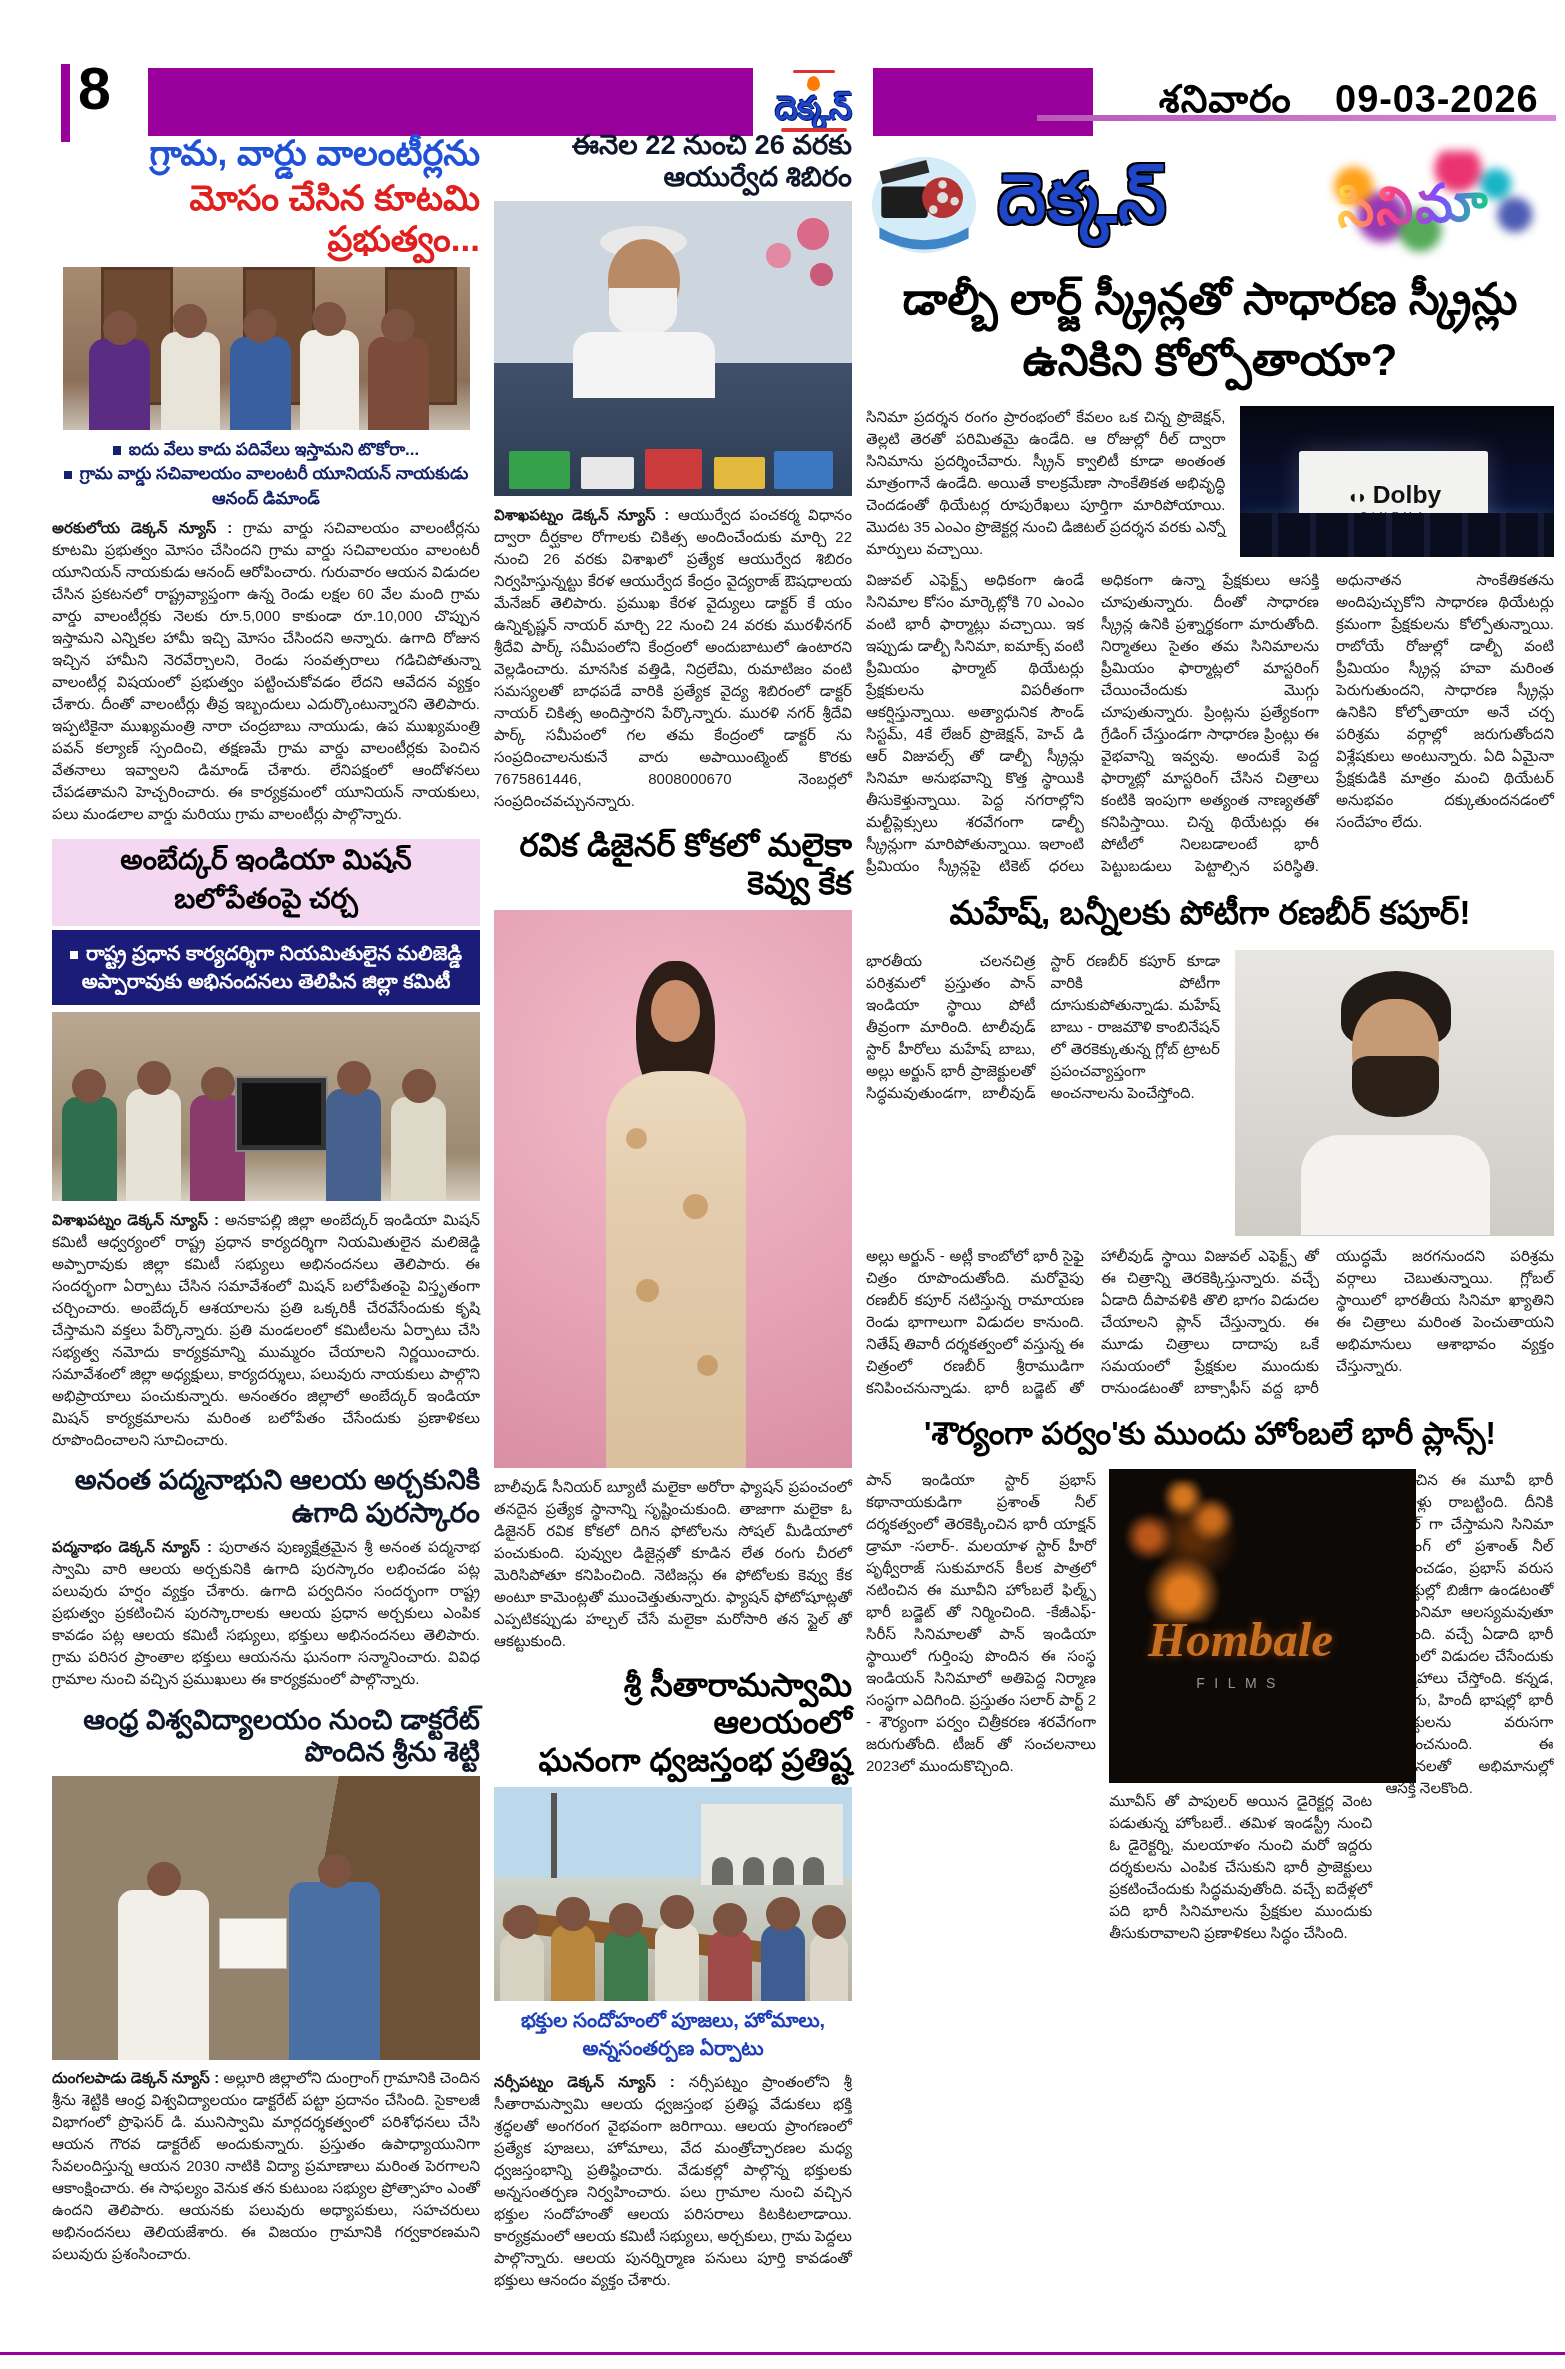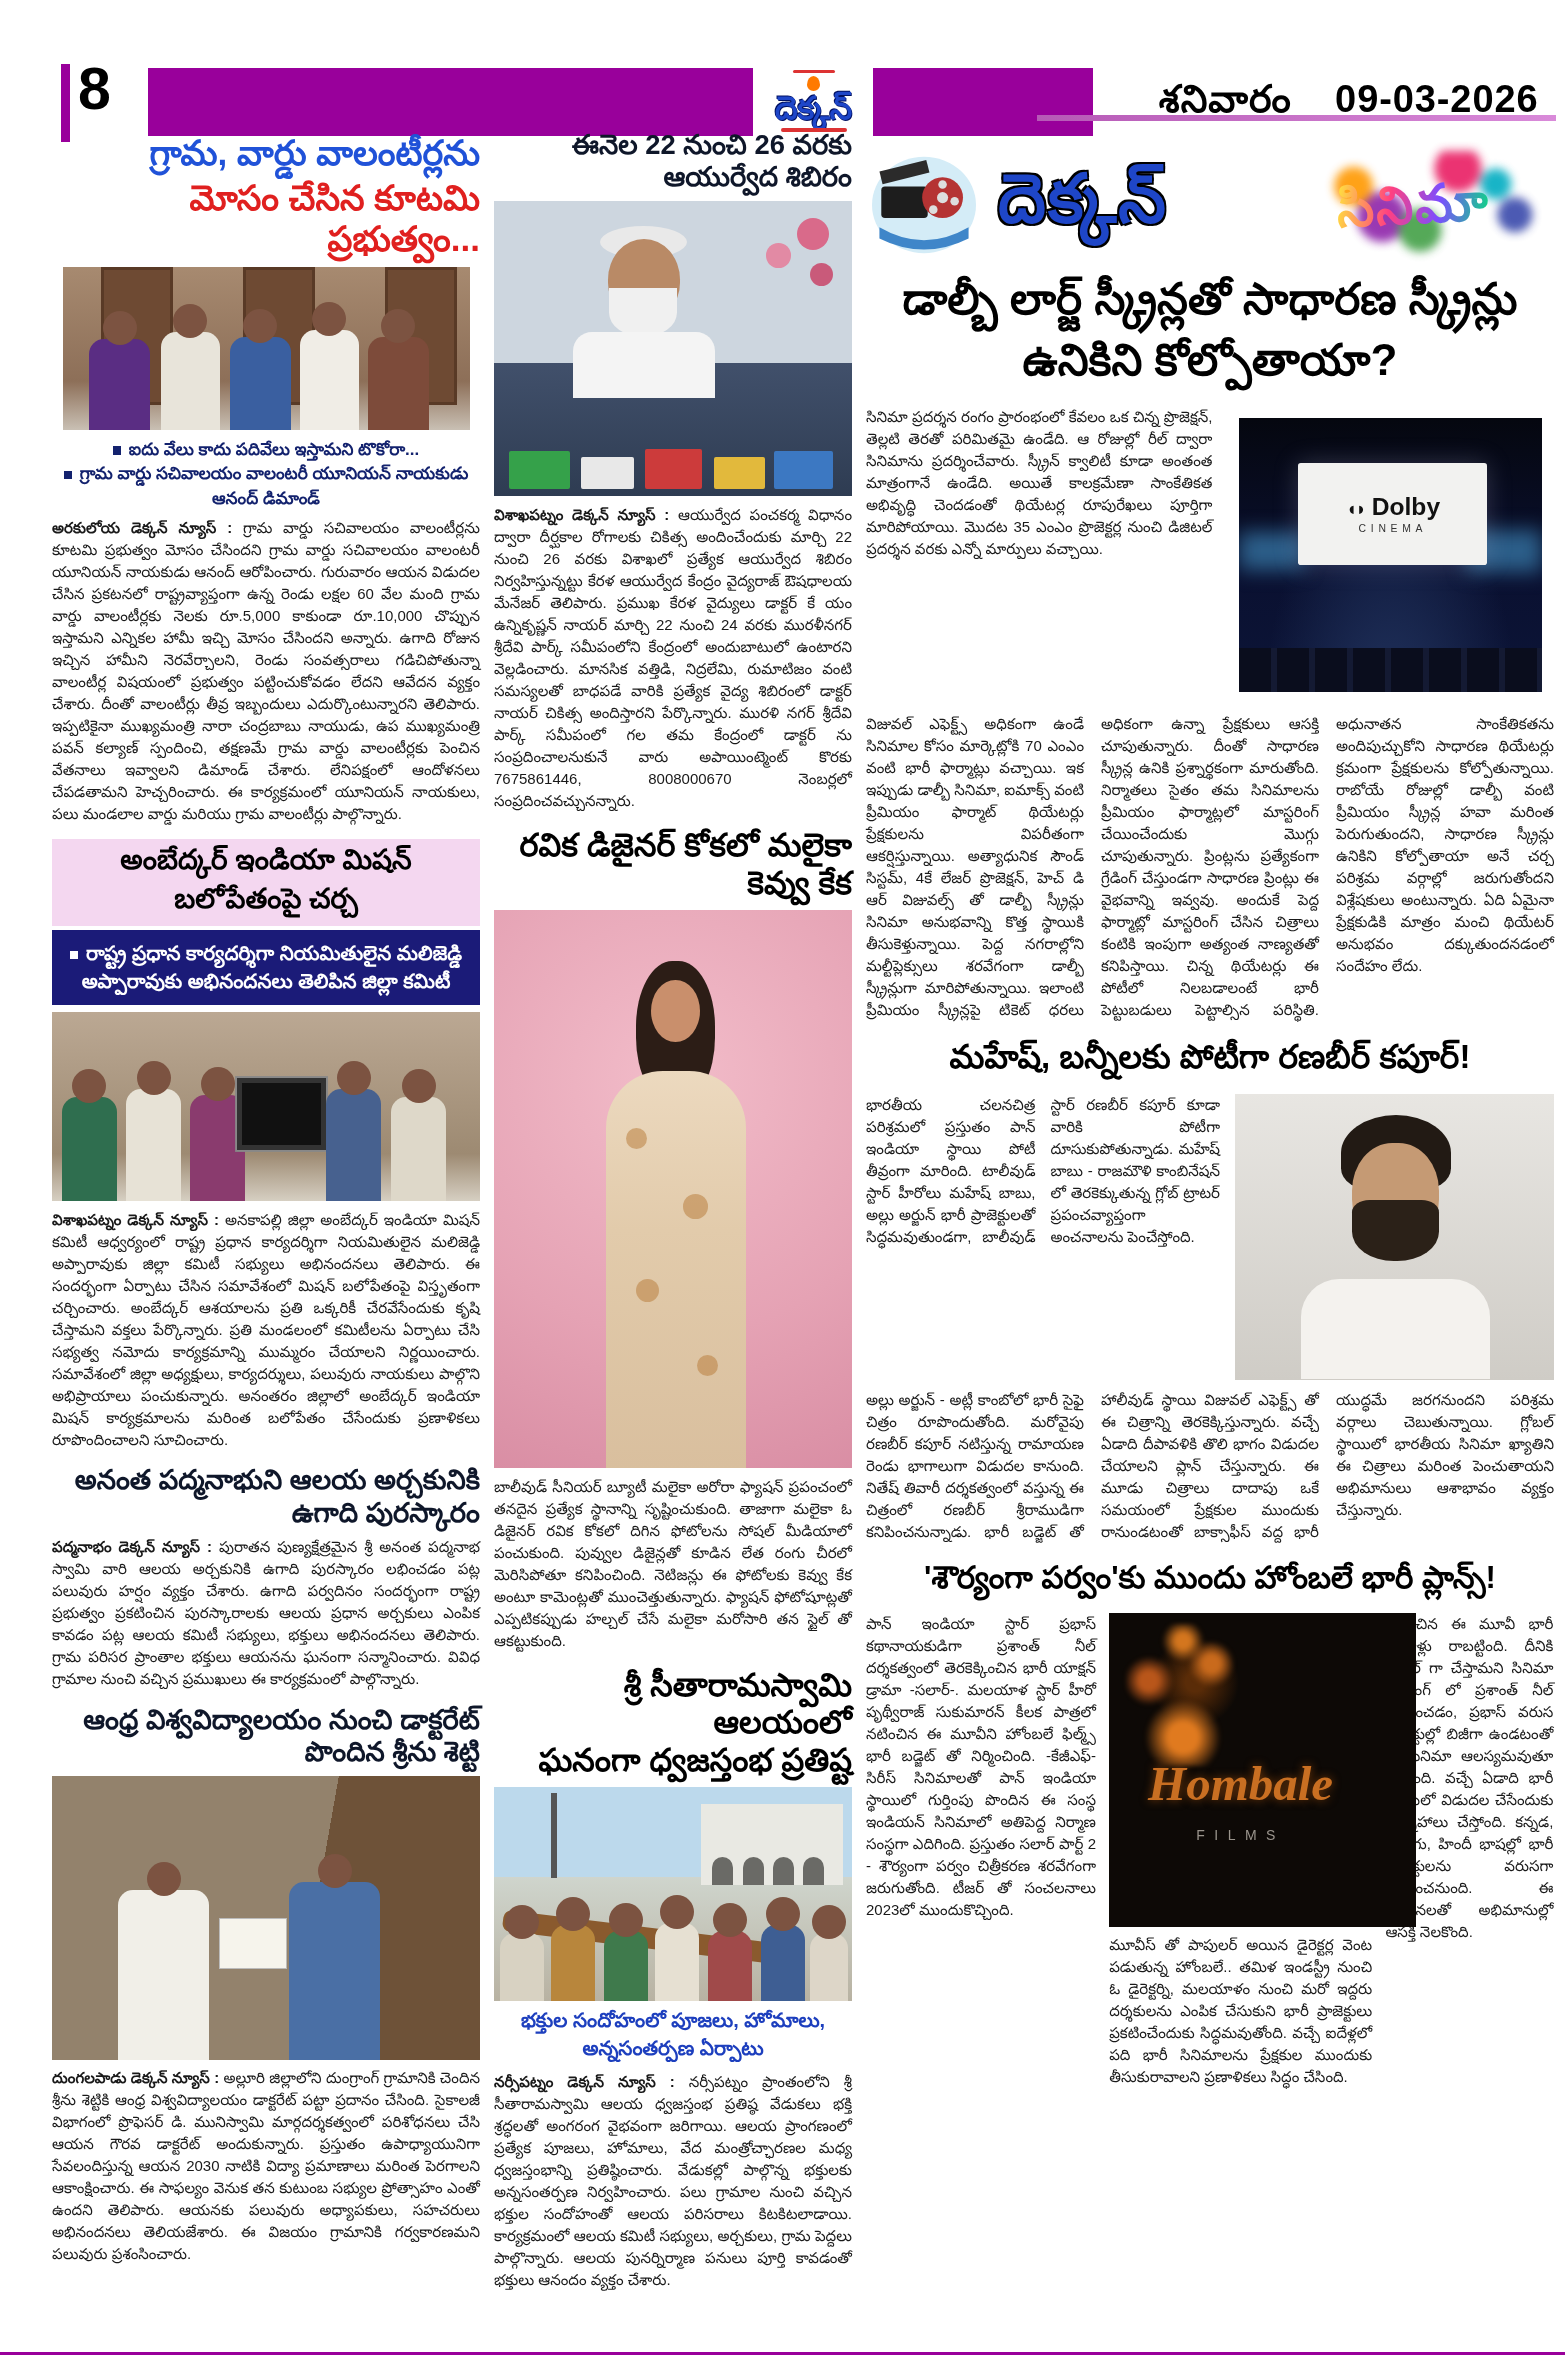--- a/index.html
+++ b/index.html
@@ -90,21 +90,21 @@
   .cb-cinima{position:absolute;left:471px;top:23px;font-size:53px;font-weight:bold;
              background:linear-gradient(100deg,#ffeb3b,#ff4081 35%,#7c4dff 65%,#00e676);
              -webkit-background-clip:text;background-clip:text;color:transparent;
              text-shadow:none;letter-spacing:1.9px;transform:rotate(-3deg);}
   .cine-hl{font-weight:bold;color:#000;text-align:center;}
   .cine-hl.h1{font-size:44px;margin:1.9px 0 9.5px 0;}
   .cine-hl.h2{font-size:33px;margin:17px 0 9.5px 0;}
   .cine-hl.h3{font-size:31px;margin:17px 0 9.5px 0;}
   .dolby-row{display:flex;gap:15px;}
   .dolby-row .txt{width:366px;}
-  .photo-dolby{width:307px;height:274px;margin:12px;background:
+  .photo-dolby{width:307px;height:151px;margin:0;background:
      radial-gradient(ellipse at 50% 115%,#1b2a52 20%,transparent 60%),
      linear-gradient(#05070f,#0a1030 55%,#0c1538); padding-left: 12px;}
   .dscreen{position:absolute;left:59px;top:45px;width:189px;height:102px;background:#f2f2f0;border-radius:2.8px;
            display:flex;flex-direction:column;align-items:center;justify-content:center;box-shadow:0 0 24.6px #aac4;}
   .dscreen .dl{font-size:24.6px;font-weight:bold;color:#111;}
   .dscreen .dl .mark{font-size:19px;letter-spacing:-1.9px;}
   .dscreen .dc{font-size:10.4px;letter-spacing:4.7px;color:#333;margin-top:1.9px;}
   .dseats{position:absolute;bottom:0;left:0;width:100%;height:44px;background:
      repeating-linear-gradient(90deg,#0a0d1d 0 32px,#141a33 32px 38px);}
   .dglowL{position:absolute;left:0;top:114px;width:66px;height:38px;background:#2c5f8a;filter:blur(9.5px);}
@@ -125,21 +125,21 @@
      #0d0906; padding-left: 44px;}
   .hb-flame{position:absolute;left:17px;top:11.4px;width:114px;height:142px;background:
      radial-gradient(circle at 50% 80%,#e07a1f 0 15px,transparent 38px),
      radial-gradient(circle at 20% 40%,#b9561a 0 9.5px,transparent 24.6px),
      radial-gradient(circle at 75% 28%,#c96a1c 0 8.5px,transparent 23px),
      radial-gradient(circle at 50% 12%,#d4761e 0 7.6px,transparent 21px);
      filter:blur(1.9px);}
   .hb-word{position:absolute;left:11.4px;top:142px;width:240px;text-align:center;
            font-family:"Liberation Serif","DejaVu Serif",serif;font-style:italic;
            font-size:49px;font-weight:bold;color:#c96f22;text-shadow:0 0 9.5px #7a3c0a;}
-  .hb-films{position:absolute;left:11.4px;top:214px;width:240px;text-align:center;
+  .hb-films{position:absolute;left:11.4px;top:206px;width:240px;text-align:center;
             font-size:14px;letter-spacing:9.5px;color:#9a948c;}
   
   .pfooter{position:absolute;left:0;bottom:7.6px;width:100%;text-align:center;font-weight:bold;
            font-size:16px;color:#000;line-height:24.6px;border-top:3.8px solid #99009b;padding-top:7.6px;}
 </style>
 </head>
 <body>
 
 <div class="page">
 

